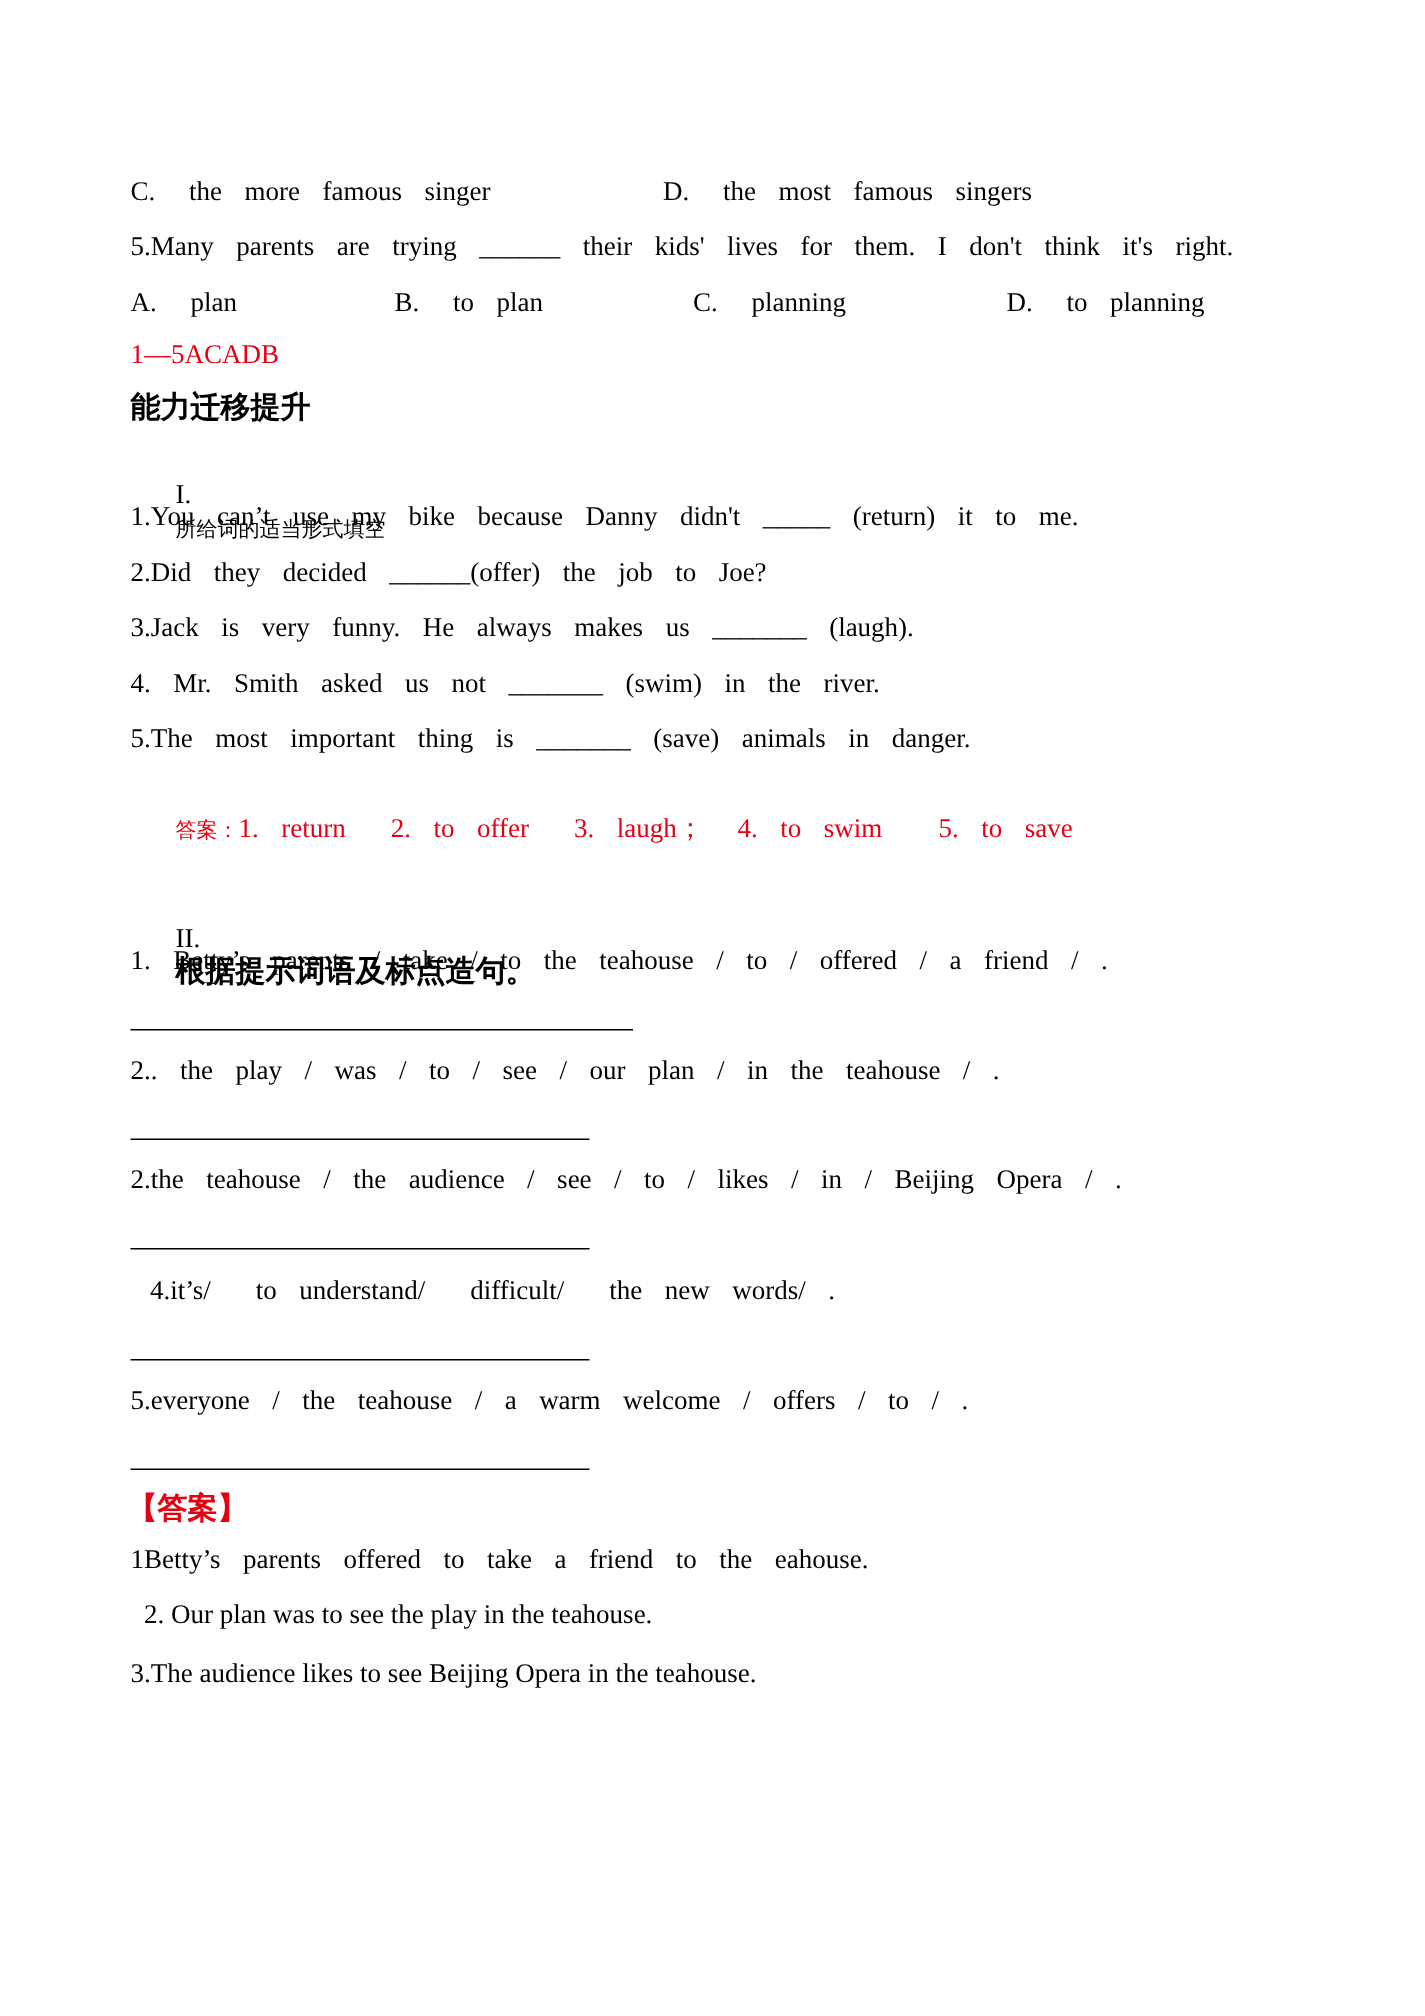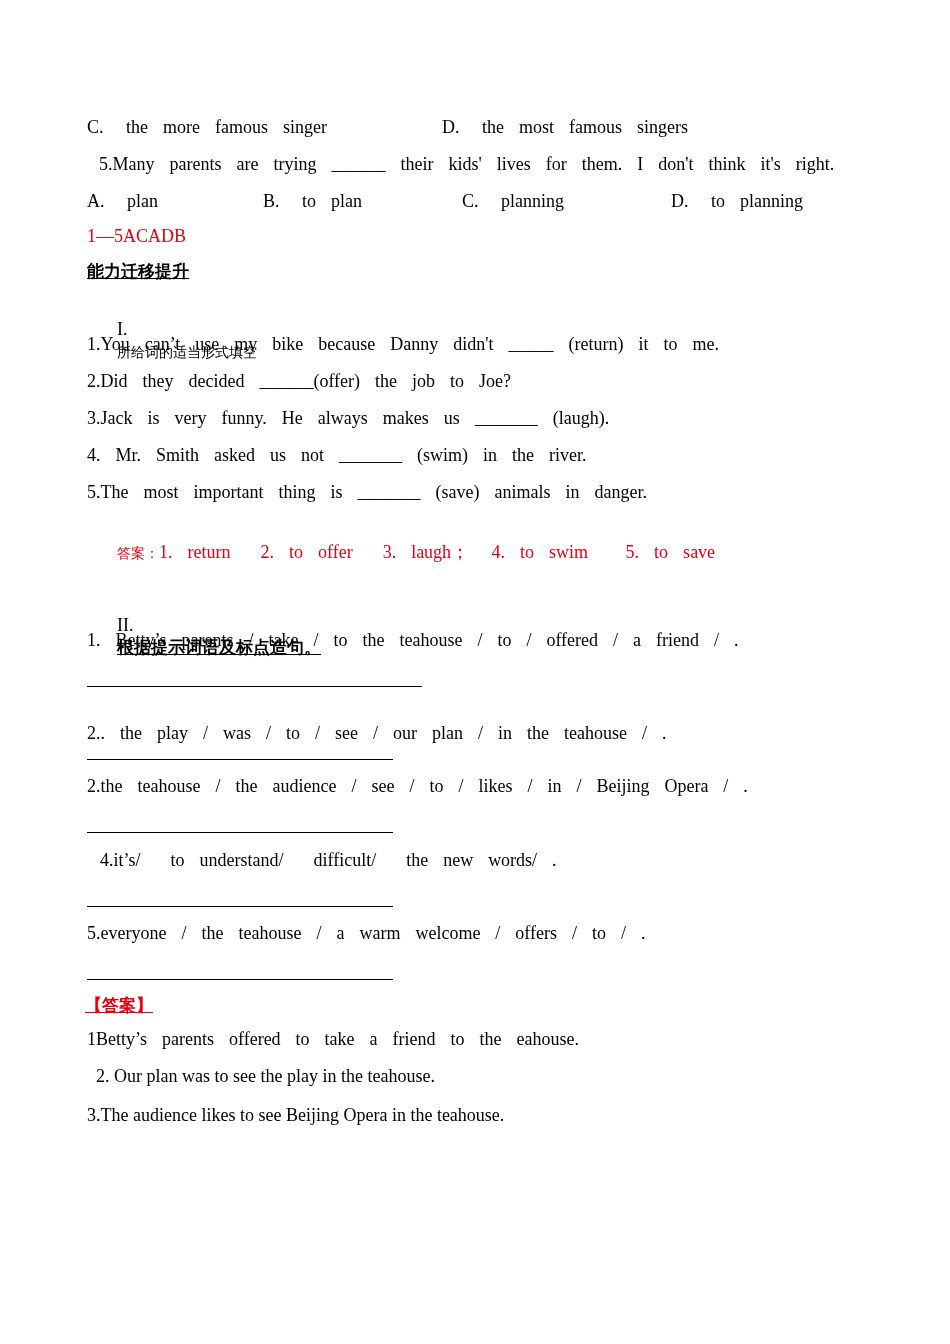--- a/index.html
+++ b/index.html
@@ -23,21 +23,21 @@
     }
     .line {
       position: absolute;
       left: 87px;
       font-size: 18px;
       line-height: 22px;
       white-space: pre;
       word-spacing: 3px;
     }
     .red { color: #e60012; }
-    .cjk-bold { font-family: "DejaVu Sans", sans-serif; font-weight: bold; font-size: 17px; text-decoration: underline; }
+    .cjk-bold { font-family: "DejaVu Sans", sans-serif; font-weight: bold; font-size: 20px; }
     .cjk { font-family: "DejaVu Sans", sans-serif; font-size: 14px; }
     .opt {
       position: absolute;
       font-size: 18px;
       line-height: 22px;
       white-space: pre;
       word-spacing: 3px;
     }
     .answer-line {
       position: absolute;
@@ -50,21 +50,21 @@
     }
   </style>
 </head>
 <body>
 
 <div class="page">
 
   <div class="opt" style="left:87px; top:116px;font-family:Liberation Serif, serif;">C.   the  more  famous  singer</div>
   <div class="opt" style="left:442px; top:116px;">D.   the  most  famous  singers</div>
 
-  <div class="line" style="top:153px;margin-left:12px;">5.Many  parents  are  trying  ______  their  kids'  lives  for  them.  I  don't  think  it's  right.</div>
+  <div class="line" style="top:153px;">5.Many  parents  are  trying  ______  their  kids'  lives  for  them.  I  don't  think  it's  right.</div>
   <div class="opt" style="left:87px; top:190px;">A.   plan</div>
   <div class="opt" style="left:263px; top:190px;">B.   to  plan</div>
   <div class="opt" style="left:462px; top:190px;">C.   planning</div>
   <div class="opt" style="left:671px; top:190px;">D.   to  planning</div>
 
   <div class="line red" style="top:225px;">1—5ACADB</div>
 
   <div class="line cjk-bold" style="top:260px;">能力迁移提升</div>
 
   <div class="line" style="top:296px;">
@@ -83,21 +83,21 @@
   </div>
 
   <div class="line" style="top:592px;">
     <span>II.</span>
     <span class="cjk-bold">根据提示词语及标点造句。</span>
   </div>
 
   <div class="line" style="top:629px;">1.  Betty’s  parents  /  take  /  to  the  teahouse  /  to  /  offered  /  a  friend  /  .</div>
   <div class="answer-line" style="top:686px; width:335px;"></div>
 
-  <div class="line" style="top:702px;margin-top:20px;">2..  the  play  /  was  /  to  /  see  /  our  plan  /  in  the  teahouse  /  .</div>
+  <div class="line" style="top:702px;">2..  the  play  /  was  /  to  /  see  /  our  plan  /  in  the  teahouse  /  .</div>
   <div class="answer-line" style="top:759px; width:306px;"></div>
 
   <div class="line" style="top:775px;">2.the  teahouse  /  the  audience  /  see  /  to  /  likes  /  in  /  Beijing  Opera  /  .</div>
   <div class="answer-line" style="top:832px; width:306px;"></div>
 
   <div class="line" style="top:849px;margin-left:13px;">4.it’s/    to  understand/    difficult/    the  new  words/  .</div>
   <div class="answer-line" style="top:906px; width:306px;"></div>
 
   <div class="line" style="top:922px;">5.everyone  /  the  teahouse  /  a  warm  welcome  /  offers  /  to  /  .</div>
   <div class="answer-line" style="top:979px; width:306px;"></div>

